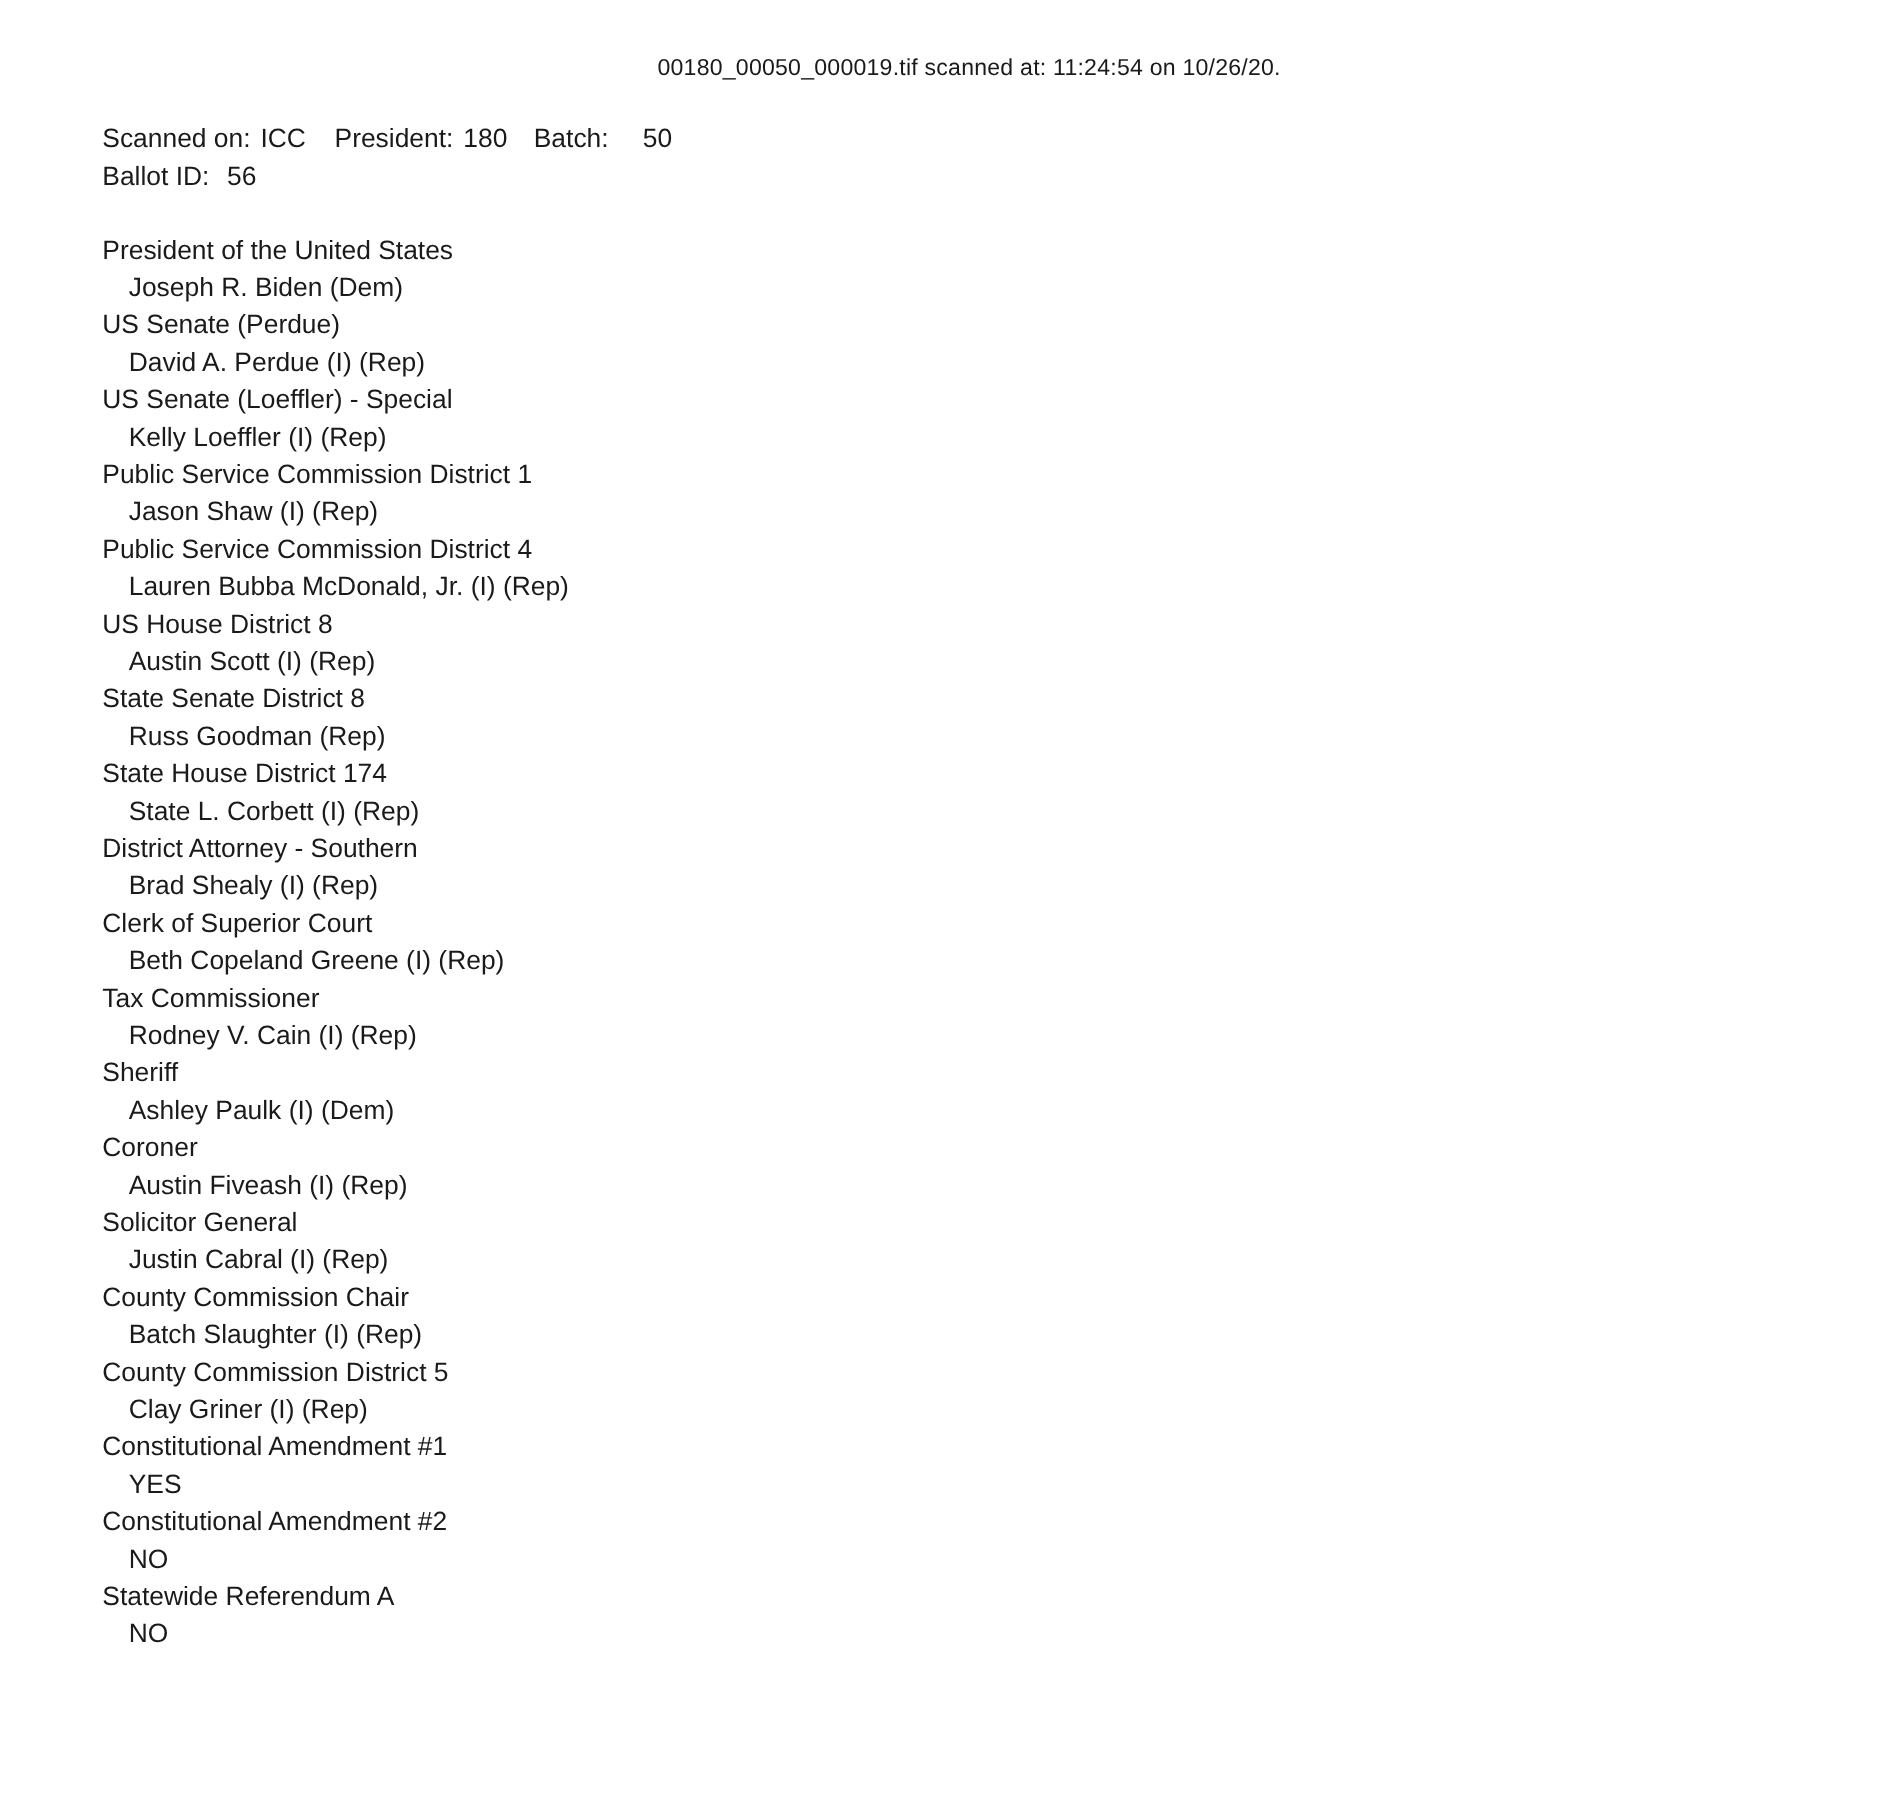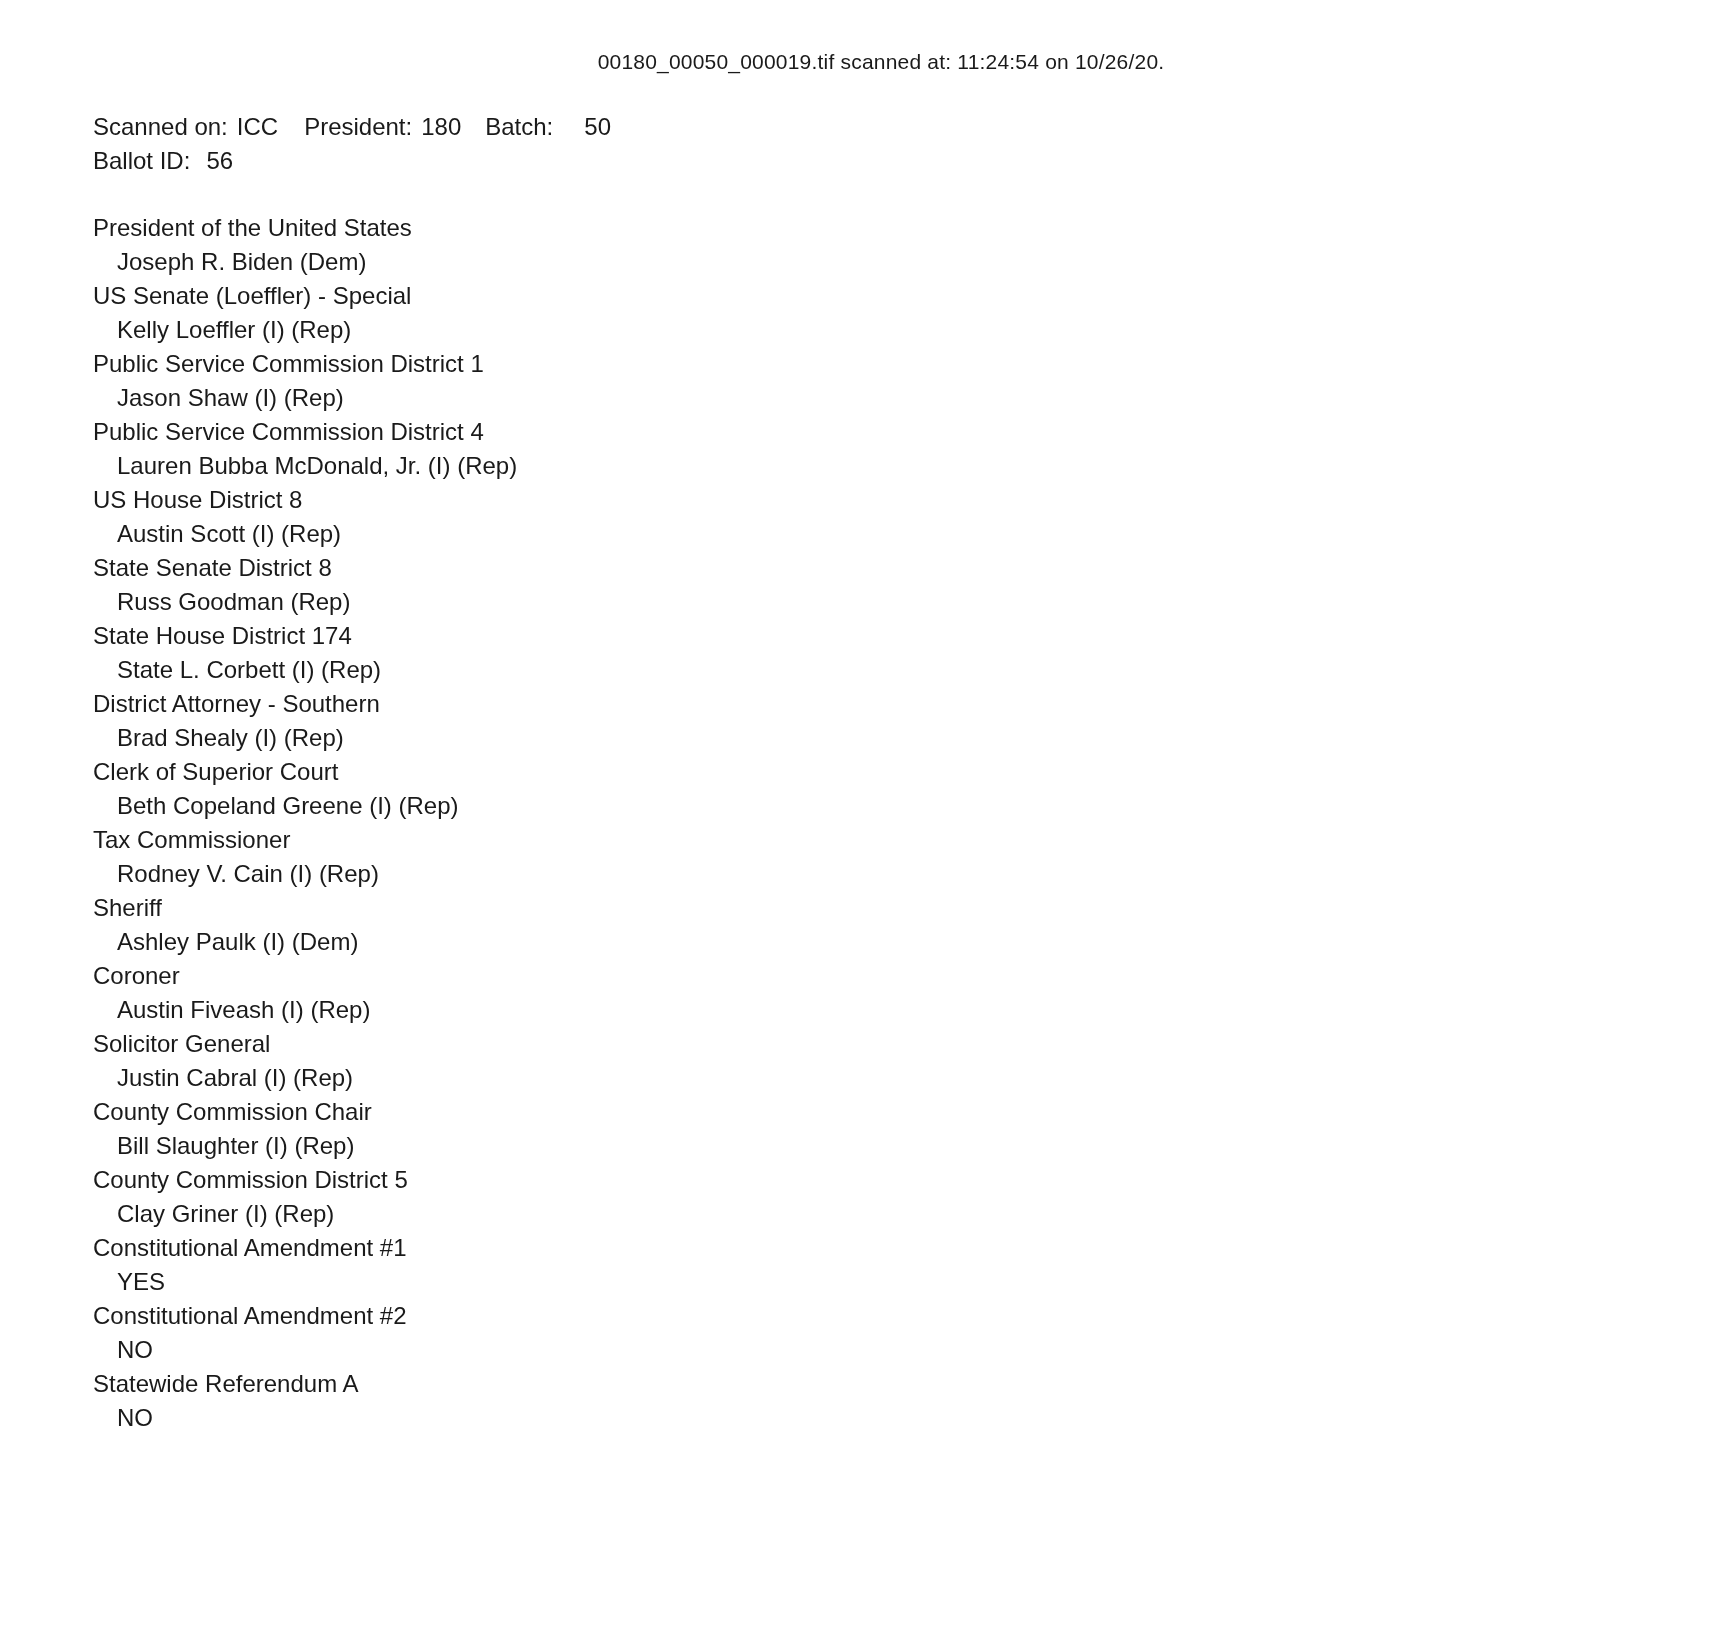--- a/index.html
+++ b/index.html
@@ -65,20 +65,24 @@
       <span>Ballot ID:</span><span class="val">56</span>
     </div>
   </div>
 
   <div class="contest-list">
     <div>
       <div class="contest-title">President of the United States</div>
       <div class="contest-selection">Joseph R. Biden (Dem)</div>
     </div>
     <div>
+      <div class="contest-title">US Senate (Perdue)</div>
+      <div class="contest-selection">David A. Perdue (I) (Rep)</div>
+    </div>
+    <div>
       <div class="contest-title">US Senate (Loeffler) - Special</div>
       <div class="contest-selection">Kelly Loeffler (I) (Rep)</div>
     </div>
     <div>
       <div class="contest-title">Public Service Commission District 1</div>
       <div class="contest-selection">Jason Shaw (I) (Rep)</div>
     </div>
     <div>
       <div class="contest-title">Public Service Commission District 4</div>
       <div class="contest-selection">Lauren Bubba McDonald, Jr. (I) (Rep)</div>
@@ -114,21 +118,21 @@
     <div>
       <div class="contest-title">Coroner</div>
       <div class="contest-selection">Austin Fiveash (I) (Rep)</div>
     </div>
     <div>
       <div class="contest-title">Solicitor General</div>
       <div class="contest-selection">Justin Cabral (I) (Rep)</div>
     </div>
     <div>
       <div class="contest-title">County Commission Chair</div>
-      <div class="contest-selection">Bill Slaughter (I) (Rep)</div>
+      <div class="contest-selection">Batch Slaughter (I) (Rep)</div>
     </div>
     <div>
       <div class="contest-title">County Commission District 5</div>
       <div class="contest-selection">Clay Griner (I) (Rep)</div>
     </div>
     <div>
       <div class="contest-title">Constitutional Amendment #1</div>
       <div class="contest-selection">YES</div>
     </div>
     <div>

